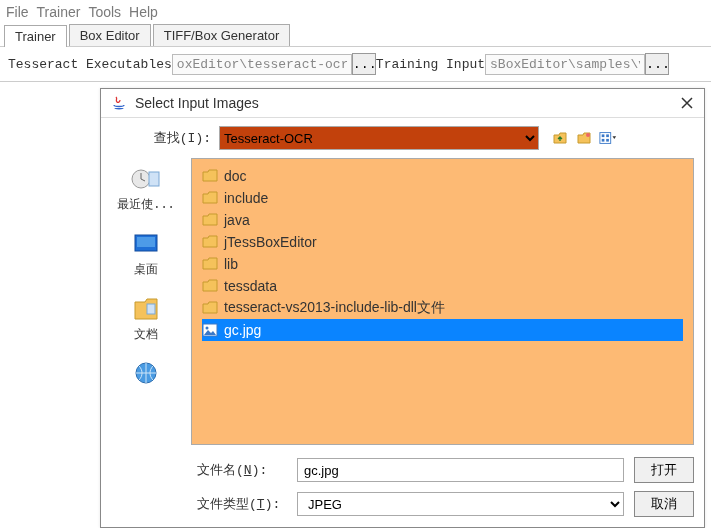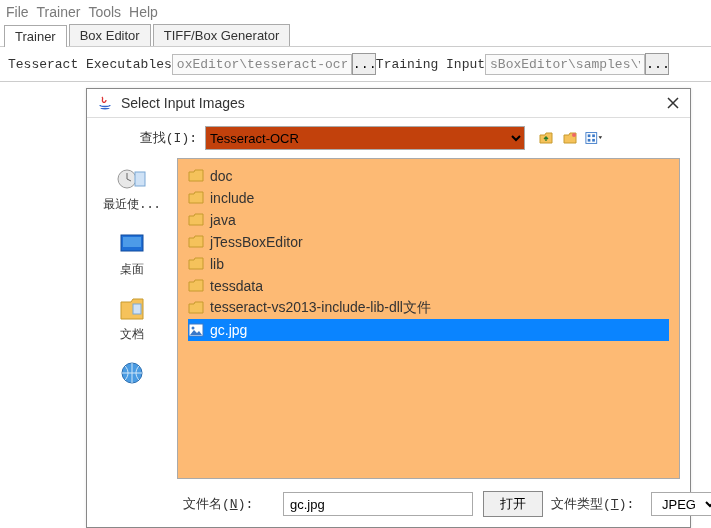--- a/index.html
+++ b/index.html
@@ -8,41 +8,41 @@
 .menubar span { cursor: default; }
 .tabbar { display: flex; padding: 0 4px; border-bottom: 1px solid #ccc; }
 .tab { padding: 3px 10px; border: 1px solid #aaa; border-bottom: none; margin-right: 2px; background: #f3f3f3; font-family: Liberation Sans, sans-serif; font-size: 13px; }
 .tab.active { background: #fff; position: relative; top: 1px; }
 .pathbar { display: flex; align-items: center; padding: 6px 8px; font-family: "Courier New", monospace; font-size: 13px; border-bottom: 1px solid #ccc; }
 .pathbar .lbl { white-space: nowrap; }
 .pathbar input { flex: 0 0 auto; font-family: inherit; font-size: inherit; border: 1px solid #bbb; padding: 2px 4px; color: #888; background: #fafafa; }
 .pathbar input.exec { width: 180px; }
 .pathbar input.train { width: 160px; }
 .pathbar button.dots { width: 24px; height: 22px; border: 1px solid #999; background: #eee; font-family: inherit; }
-.dialog { position: absolute; left: 86px; top: 88px; width: 605px; height: 440px; background: #fff; border: 1px solid #888; display: flex; flex-direction: column; box-shadow: 0 0 3px rgba(0,0,0,0.1); }
+.dialog { position: absolute; left: 100px; top: 88px; width: 605px; height: 440px; background: #fff; border: 1px solid #888; display: flex; flex-direction: column; box-shadow: 0 0 3px rgba(0,0,0,0.1); }
 .dlg-title { display: flex; align-items: center; padding: 6px 10px; border-bottom: 1px solid #ddd; }
 .dlg-title .java-icon { width: 16px; height: 16px; margin-right: 8px; }
 .dlg-title .ttl { flex: 1; font-size: 14px; }
 .dlg-title .close { width: 14px; height: 14px; cursor: pointer; }
 .dlg-toolbar { display: flex; align-items: center; padding: 8px 10px; gap: 8px; }
 .dlg-toolbar .lookin-label { font-family: SimSun, "Courier New", monospace; font-size: 13px; width: 100px; text-align: right; }
 .dlg-toolbar select { flex: 0 0 320px; height: 24px; border: 1px solid #aaa; font-size: 13px; background: #c2410c; }
 .dlg-toolbar .tool-icons { display: flex; gap: 6px; margin-left: 4px; }
 .dlg-toolbar .tool-icons span { width: 18px; height: 18px; display: inline-flex; align-items: center; justify-content: center; cursor: pointer; }
 .dlg-body { flex: 1; display: flex; overflow: hidden; }
 .sidebar { width: 90px; display: flex; flex-direction: column; align-items: center; padding-top: 6px; gap: 16px; }
 .sidebar .sb-item { display: flex; flex-direction: column; align-items: center; gap: 2px; cursor: pointer; }
 .sidebar .sb-item .sb-icon { width: 34px; height: 30px; }
 .sidebar .sb-item .sb-label { font-size: 12px; font-family: Liberation Mono, monospace; }
 .filelist { flex: 1; border: 1px solid #aaa; margin: 0 10px 6px 0; background: #fdba74; overflow: auto; padding: 6px 10px; }
 .filelist .file-item { display: flex; align-items: center; gap: 6px; height: 22px; font-size: 14px; cursor: default; }
 .filelist .file-item.selected { background: #0a84ff; color: #fff; }
 .filelist .folder-icon, .filelist .img-icon { width: 16px; height: 14px; display: inline-block; }
 .folder-icon svg, .img-icon svg, .sb-icon svg, .java-icon svg, .close svg { display: block; }
-.dlg-bottom { padding: 6px 10px 10px 96px; display: flex; flex-direction: row; gap: 8px; }
+.dlg-bottom { padding: 6px 10px 10px 96px; display: flex; flex-direction: column; gap: 8px; }
 .dlg-row { display: flex; align-items: center; gap: 10px; }
 .dlg-row .row-label { width: 90px; font-family: SimSun, "Courier New", monospace; font-size: 13px; }
 .dlg-row input, .dlg-row select { flex: 1; height: 24px; border: 1px solid #aaa; padding: 2px 6px; font-size: 13px; font-family: inherit; background: #fff; }
 .dlg-row button { width: 60px; height: 26px; border: 1px solid #888; background: #f0f0f0; font-family: SimSun, sans-serif; font-size: 13px; cursor: pointer; }
 .under { text-decoration: underline; }
 </style>
 </head>
 <body>
 
 <div class="menubar">

